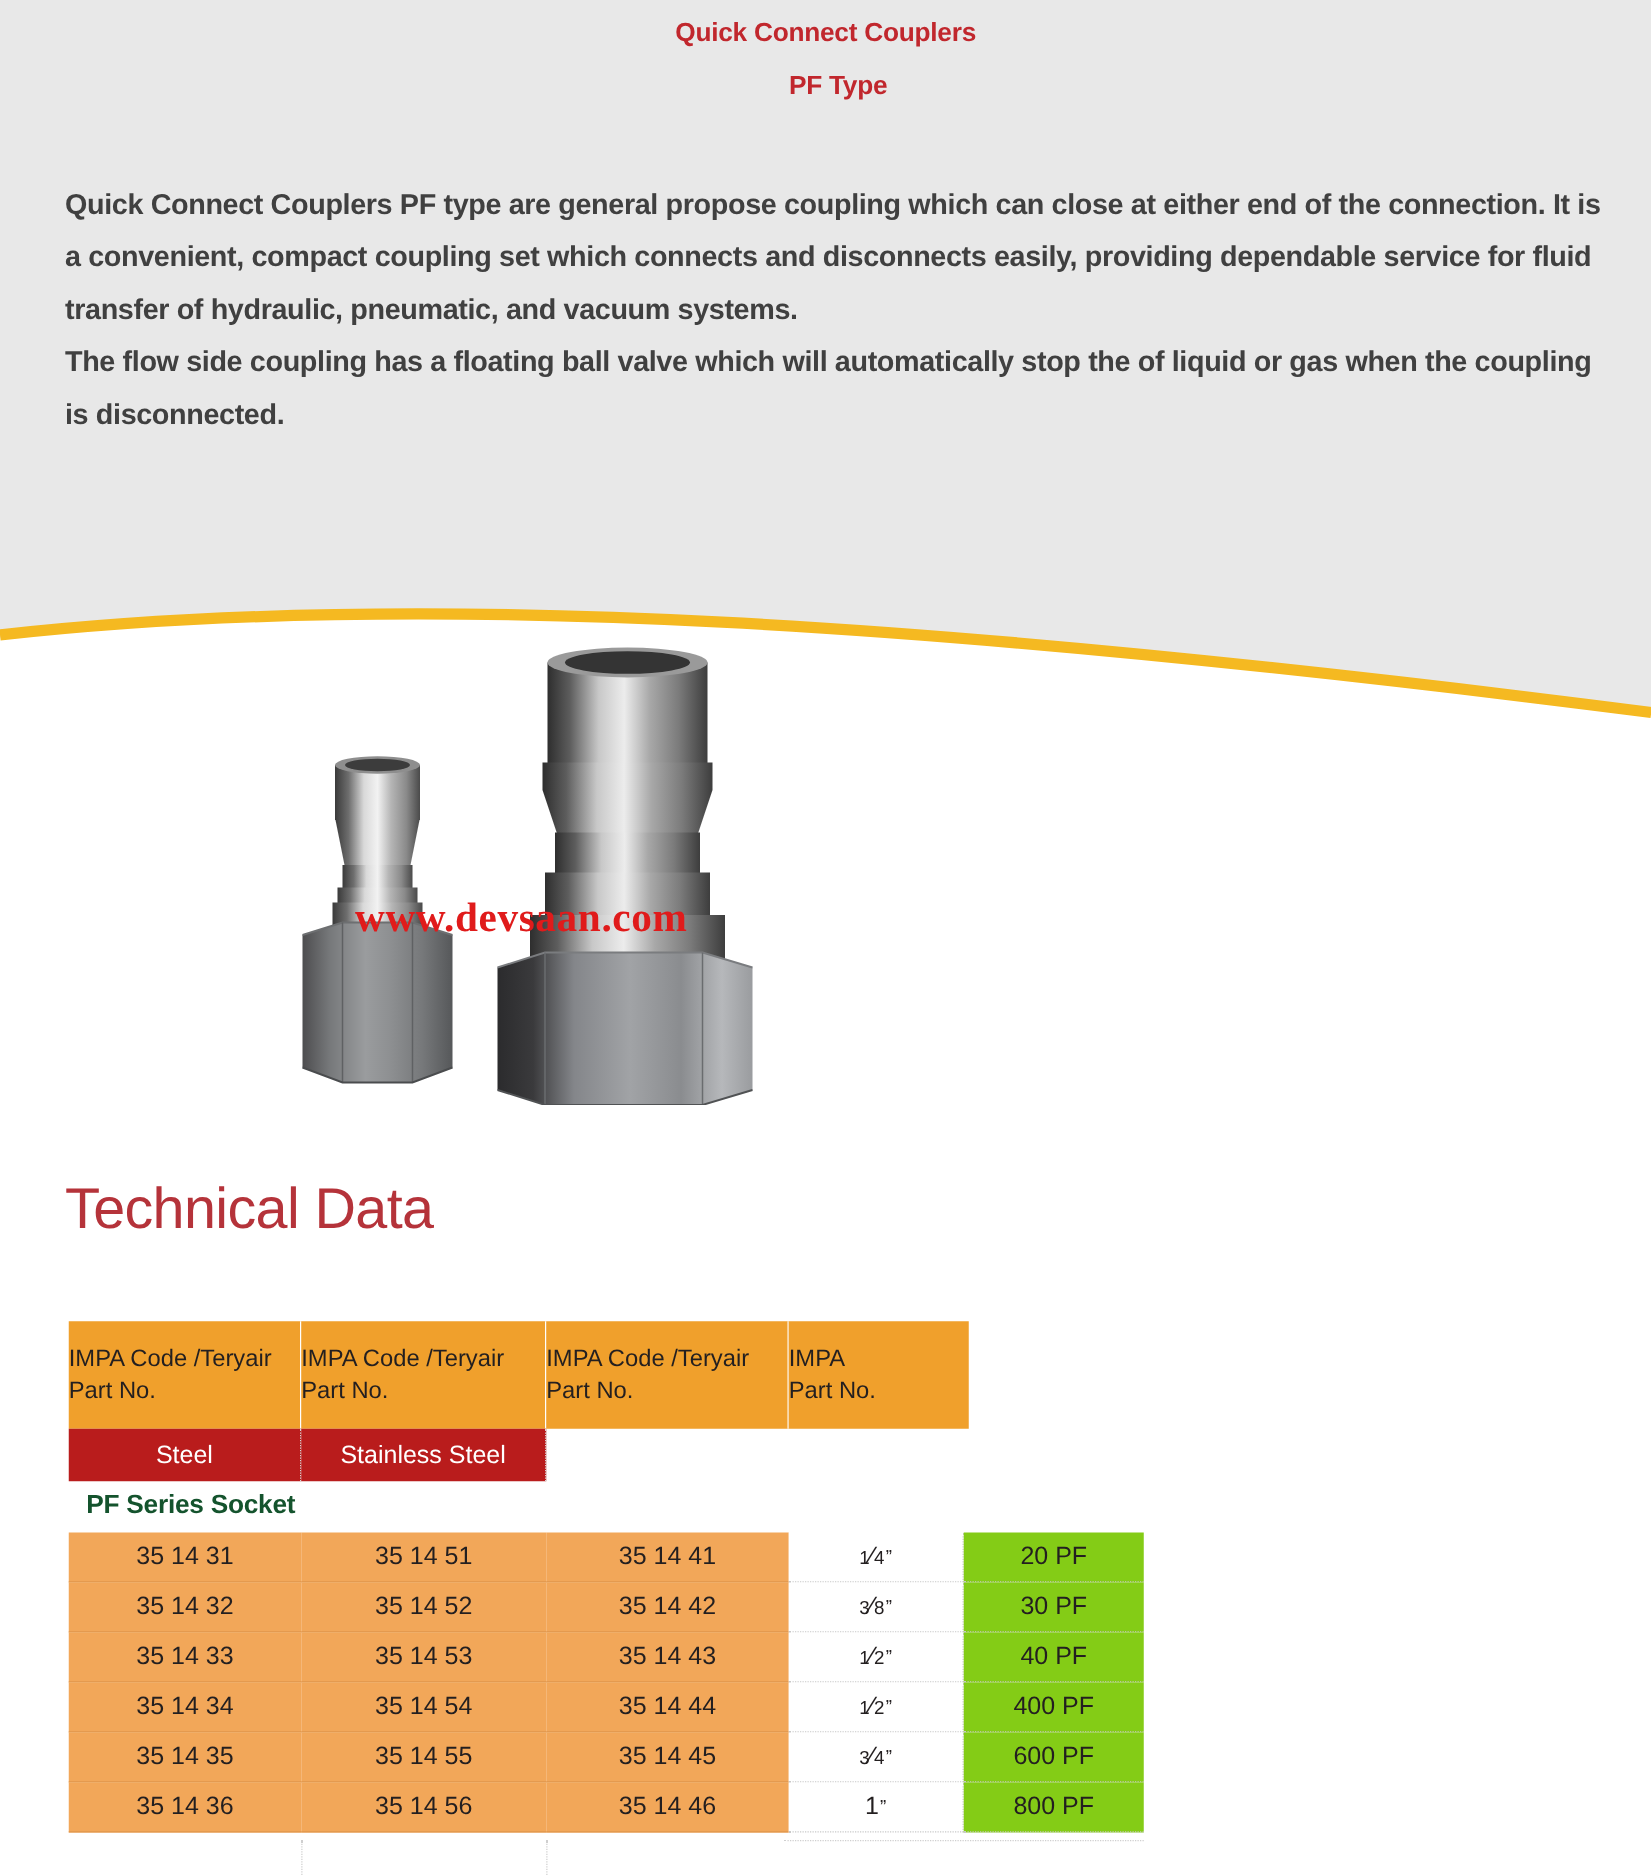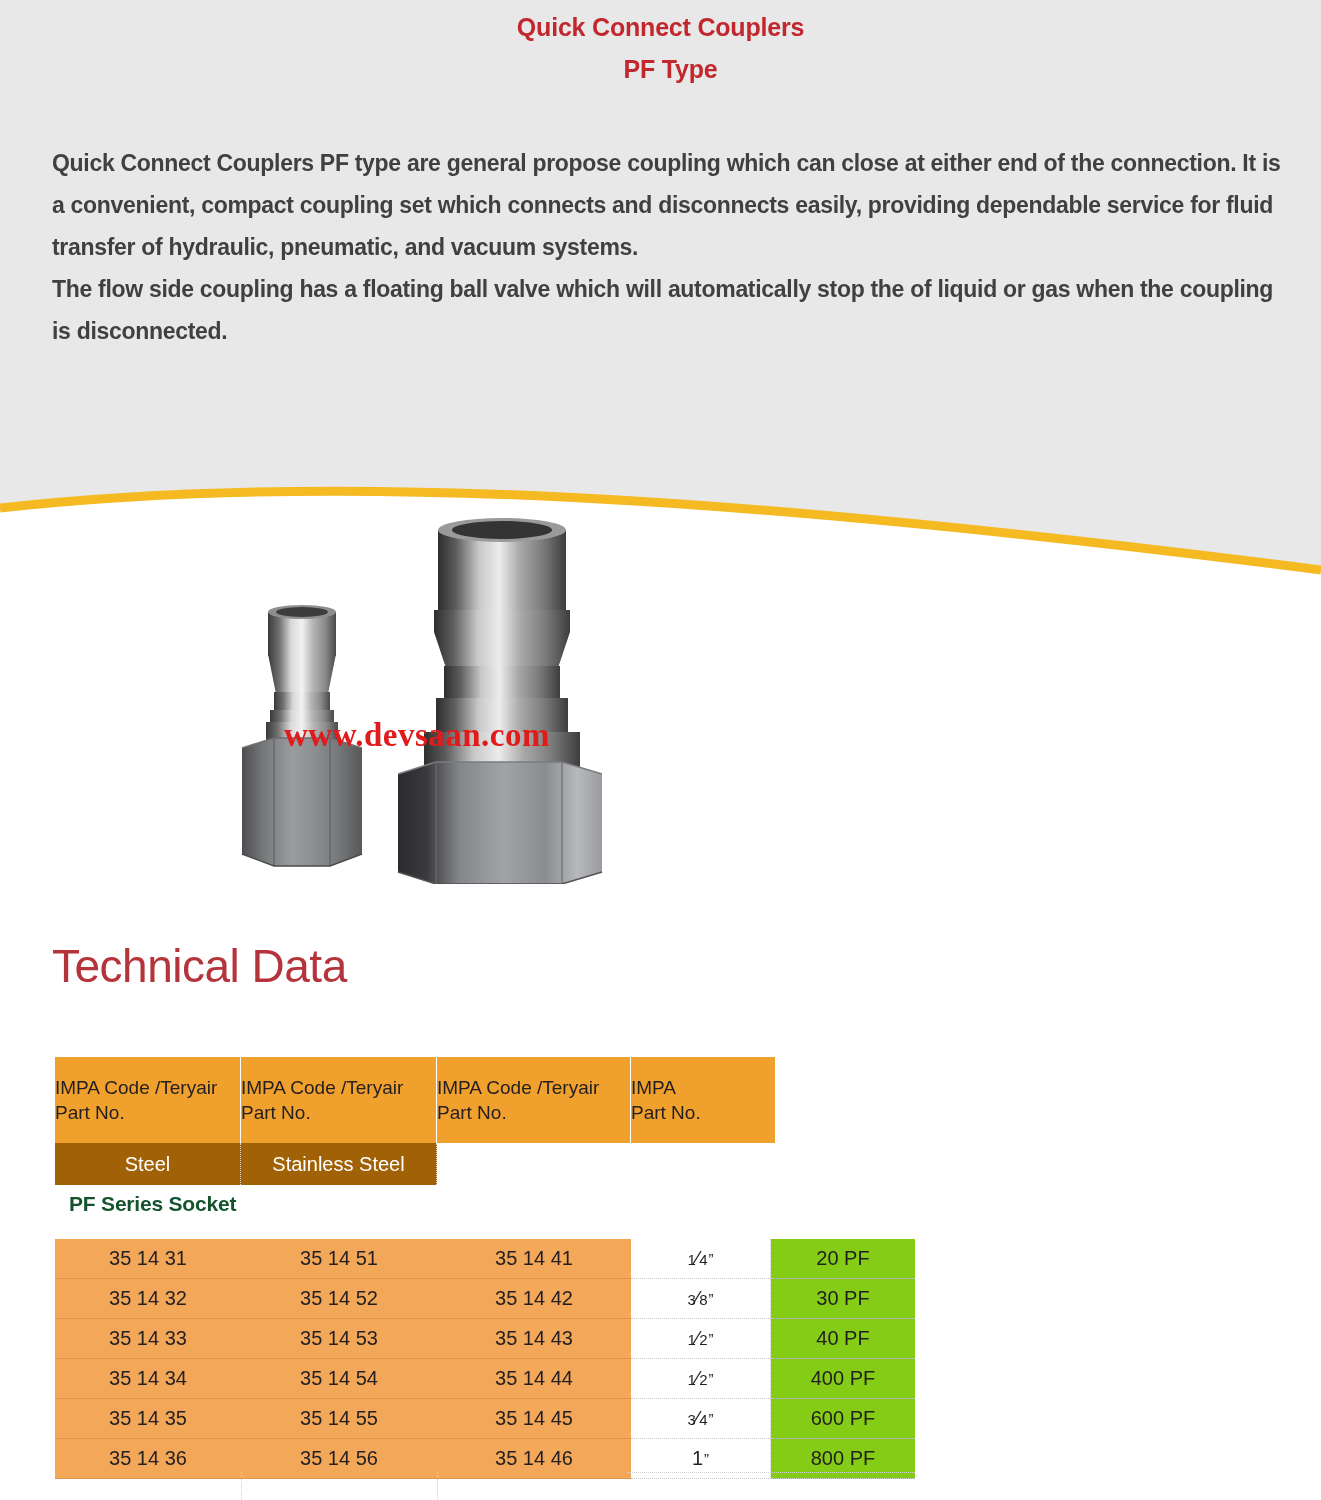--- a/index.html
+++ b/index.html
@@ -10,21 +10,21 @@
     overflow:hidden;position:relative;
   }
   
   .hero{
     position:absolute;left:0;top:0;width:1321px;height:572px;
     background:#e8e8e8;overflow:hidden;
   }
   .hero-title{
     position:absolute;left:0;top:6px;width:1321px;
     text-align:center;color:#c1272d;font-weight:bold;
-    font-size:25px;line-height:42px;letter-spacing:-0.2px;
+    font-size:21px;line-height:42px;letter-spacing:-0.2px;
   }
   .hero-title .l2{display:block;padding-left:20px;}
   .hero-body{
     position:absolute;left:52px;top:142px;width:1245px;
     color:#404040;font-weight:bold;font-size:23px;line-height:42px;
     letter-spacing:-0.3px;
   }
   .hero-body p{margin:0;}
   
   .arc-wrap{
@@ -61,31 +61,31 @@
   }
   .th:last-child{border-right:none;}
   .th span{display:block;white-space:nowrap;}
   .w1{width:186px;}
   .w2{width:196px;}
   .w3{width:194px;}
   .w4{width:140px;}
   .w5{width:144px;}
   .mband{display:flex;height:42px;}
   .mb{
-    background:#a16207;color:#ffffff;font-size:20px;
+    background:#b91c1c;color:#ffffff;font-size:20px;
     display:flex;align-items:center;justify-content:center;
     box-sizing:border-box;border-right:1px dotted #d8d8d8;
   }
   .mb:last-child{border-right:none;}
   .mb-blank{width:284px;background:transparent;border:none;}
   .series-label{
     position:absolute;left:69px;top:1192px;
     font-size:21px;font-weight:bold;color:#14532d;letter-spacing:-0.2px;
   }
-  .tbody{position:absolute;left:0px;top:182px;width:860px;}
+  .tbody{position:absolute;left:0px;top:169px;width:860px;}
   .trow{display:flex;height:40px;}
   .td{
     display:flex;align-items:center;justify-content:center;
     font-size:20px;color:#231f20;box-sizing:border-box;
     border-bottom:1px dotted #c9c9c9;
   }
   .td.orange{background:#f2a759;border-bottom:1px solid #e0964c;}
   .td.plain{background:#ffffff;border-right:1px dotted #c9c9c9;}
   .td.last{background:#84cc16;}
   .frac{display:inline-flex;align-items:baseline;}

